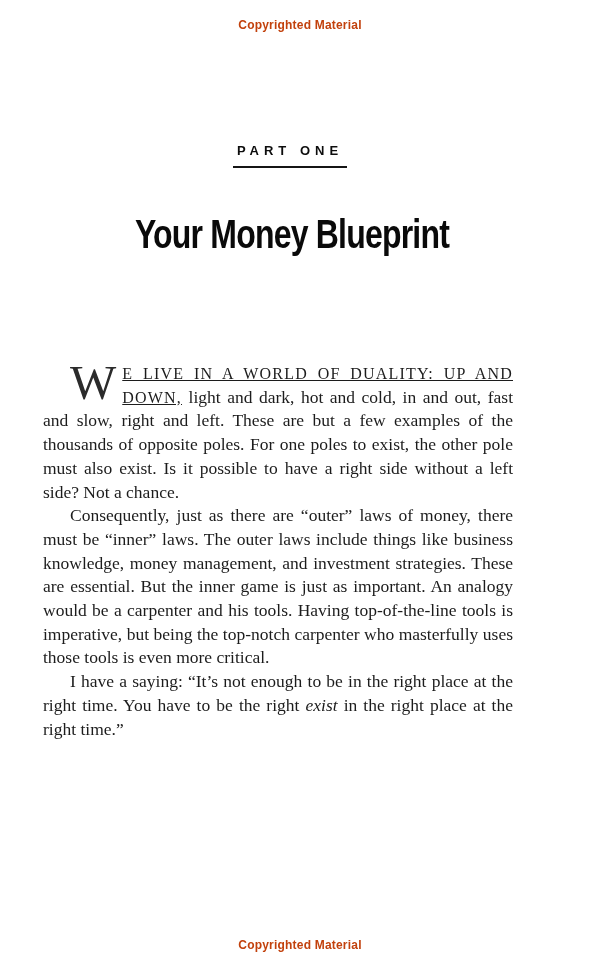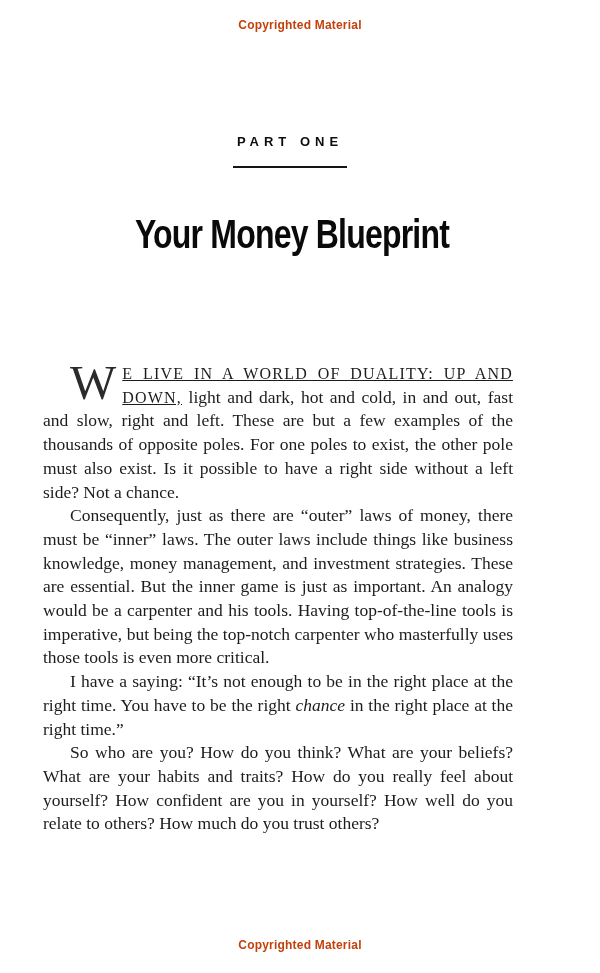--- a/index.html
+++ b/index.html
@@ -19,21 +19,21 @@
     font-family: "Liberation Sans", sans-serif;
     font-weight: bold;
     font-size: 12px;
     letter-spacing: 0.2px;
     color: #c2410c;
   }
   .copyright-top { top: 18px; }
   .copyright-bottom { top: 938px; }
   .part-label {
     position: absolute;
-    top: 134px;
+    top: 143px;
     left: 0;
     width: 580px;
     text-align: center;
     font-family: "Liberation Sans", sans-serif;
     font-weight: bold;
     font-size: 13px;
     letter-spacing: 5px;
     color: #0d0d0d;
   }
   .part-rule {
@@ -96,19 +96,18 @@
 
   <div class="part-label">PART ONE</div>
 
   <div class="part-rule"></div>
 
   <h1 class="chapter-title">Your Money Blueprint</h1>
 
   <div class="body-text">
       <p><span class="dropcap">W</span><span class="lead-caps">E LIVE IN A WORLD OF DUALITY: UP AND DOWN,</span><span> light and dark, hot and cold, in and out, fast and slow, right and left. These are but a few examples of the thousands of opposite poles. For one poles to exist, the other pole must also exist. Is it possible to have a right side without a left side? Not a chance.</span></p>
       <p class="indent"><span>Consequently, just as there are “outer” laws of money, there must be “inner” laws. The outer laws include things like business knowledge, money management, and investment strategies. These are essential. But the inner game is just as important. An analogy would be a carpenter and his tools. Having top-of-the-line tools is imperative, but being the top-notch carpenter who masterfully uses those tools is even more critical.</span></p>
-      <p class="indent"><span>I have a saying: “It’s not enough to be in the right place at the right time. You have to be the right </span><i>chance</i><span> in the right place at the right time.”</span></p>
-      <p class="indent"><span>So who are you? How do you think? What are your beliefs? What are your habits and traits? How do you really feel about yourself? How confident are you in yourself? How well do you relate to others? How much do you trust others?</span></p>
+      <p class="indent"><span>I have a saying: “It’s not enough to be in the right place at the right time. You have to be the right </span><i>exist</i><span> in the right place at the right time.”</span></p>
     </div>
 
   <div class="copyright-notice copyright-bottom">Copyrighted Material</div>
 
 </div>
 
 </body></html>

